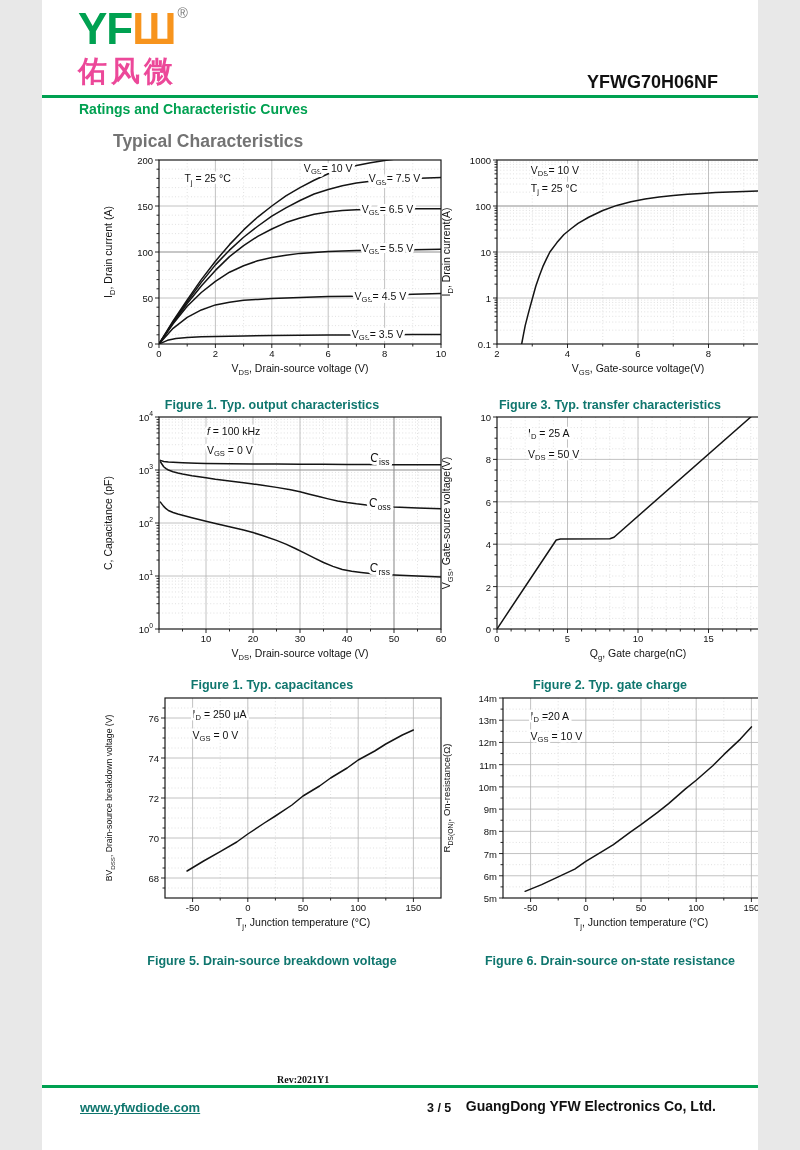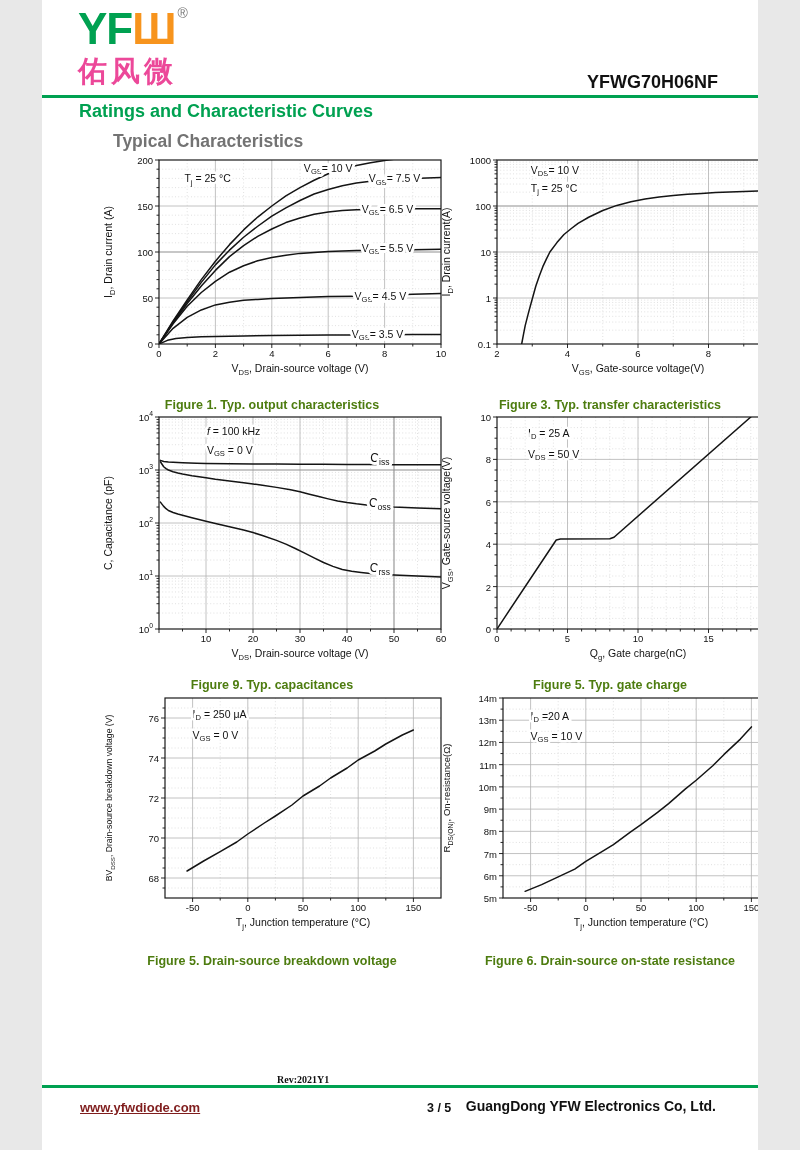--- a/index.html
+++ b/index.html
@@ -8,39 +8,39 @@
   
   .logo{position:absolute;left:36px;top:6px;}
   .logo-top{font-weight:800;font-size:44px;line-height:1.0;letter-spacing:-1px;color:#00A151;}
   .logo-w{color:#F7941D;}
   .logo-reg{font-size:14px;color:#777;font-weight:400;vertical-align:26px;margin-left:2px;letter-spacing:0;}
   .logo-cn{font-weight:800;font-size:29px;letter-spacing:4px;color:#ec4899;margin-top:1px;}
   .product{position:absolute;right:40px;top:72px;font-size:18px;font-weight:800;}
   .rule{position:absolute;left:0;width:800px;height:3px;background:#00A151;}
   .rule-top{top:95px;}
   .rule-bottom{top:1085px;}
-  .section{position:absolute;left:37px;top:101px;font-size:18px;font-weight:800;color:#00A151;}
+  .section{position:absolute;left:37px;top:101px;font-size:14px;font-weight:800;color:#00A151;}
   .heading{position:absolute;left:71px;top:131px;font-size:17.5px;font-weight:800;color:#737373;}
   
   .fig{position:absolute;width:350px;}
-  .fig .cap{text-align:center;font-weight:700;font-size:12.5px;margin-top:1px;color:#4d7c0f;}
+  .fig .cap{text-align:center;font-weight:700;font-size:12.5px;margin-top:1px;color:#0f766e;}
   .fig1{left:55px;top:148px;}  .fig2{left:393px;top:148px;}
   .fig3{left:55px;top:409px;}  .fig4{left:393px;top:409px;}
   .fig5{left:55px;top:688px;}  .fig6{left:393px;top:688px;}
   .fig3 .cap,.fig4 .cap{margin-top:3px;}
   .fig5 .cap,.fig6 .cap{margin-top:7px;}
   svg text{fill:#111;font-family:"Liberation Sans",sans-serif;}
   .gmin{stroke:#cccccc;stroke-width:0.6;stroke-dasharray:1 2.2;}
   .gmaj{stroke:#b3b3b3;stroke-width:0.8;}
   .gstr{stroke:#8f8f8f;stroke-width:1.1;}
   .frame{stroke:#1a1a1a;stroke-width:1.2;fill:none;}
   .tick{stroke:#111;stroke-width:0.9;}
   .curve{stroke:#141414;stroke-width:1.5;fill:none;stroke-linejoin:round;stroke-linecap:round;}
   
-  .f-web{position:absolute;left:38px;top:1100px;color:#7f1d1d;font-weight:700;font-size:13px;text-decoration:underline;}
+  .f-web{position:absolute;left:38px;top:1100px;color:#0f766e;font-weight:700;font-size:13px;text-decoration:underline;}
   .f-rev{position:absolute;left:235px;top:1074px;font-weight:700;font-size:10px;font-family:Liberation Serif, serif;}
   .f-page{position:absolute;left:385px;top:1101px;font-weight:700;font-size:12.5px;}
   .f-company{position:absolute;right:42px;top:1098px;font-weight:700;font-size:14px;}
 </style>
 </head>
 <body>
 
 <div class="page">
 
   <div class="logo">
@@ -383,21 +383,21 @@
         <path d="M63.41 52.77L66.70 57.78L69.05 59.66L71.40 61.00L76.10 62.67L80.80 63.94L85.50 65.01L94.90 66.72L109.00 68.82L118.40 70.22L132.50 72.00L146.60 73.74L156.00 74.97L165.40 76.27L179.50 78.38L193.60 80.70L203.00 82.79L212.40 85.16L221.80 87.59L231.20 89.89L240.60 92.01L250.00 93.56L259.40 94.83L273.50 96.38L287.60 97.37L297.00 98.05L320.50 99.11L344.00 99.84" class="curve" clip-path="url(#cp-fig3)"></path>
         <path d="M63.41 93.09L66.70 97.37L69.05 99.72L71.40 101.52L76.10 103.47L80.80 104.98L85.50 106.26L94.90 108.68L109.00 112.23L118.40 114.47L132.50 117.74L146.60 120.93L156.00 123.56L165.40 126.54L179.50 131.38L188.90 135.09L198.30 139.52L207.70 144.14L217.10 148.85L226.50 153.47L235.90 157.36L245.30 160.44L254.70 162.24L264.10 163.39L273.50 164.39L287.60 165.23L297.00 165.88L320.50 167.00L344.00 167.94" class="curve" clip-path="url(#cp-fig3)"></path>
         <text x="282.9" y="49.05860806852928" text-anchor="middle" dominant-baseline="central" font-size="12" stroke="#fff" stroke-width="6" paint-order="stroke" stroke-linejoin="round"><tspan>C</tspan><tspan font-size="8.6" dy="3.6">iss</tspan></text>
         <text x="282.9" y="94.04142127600487" text-anchor="middle" dominant-baseline="central" font-size="12" stroke="#fff" stroke-width="6" paint-order="stroke" stroke-linejoin="round"><tspan>C</tspan><tspan font-size="8.6" dy="3.6">oss</tspan></text>
         <text x="282.9" y="159.25521410905338" text-anchor="middle" dominant-baseline="central" font-size="12" stroke="#fff" stroke-width="6" paint-order="stroke" stroke-linejoin="round"><tspan>C</tspan><tspan font-size="8.6" dy="3.6">rss</tspan></text>
         <text x="109.94" y="21.78" text-anchor="start" dominant-baseline="central" font-size="10.5" stroke="#fff" stroke-width="5" paint-order="stroke" stroke-linejoin="round"><tspan font-style="italic">f</tspan><tspan> = 100 kHz</tspan></text>
         <text x="109.94" y="40.86" text-anchor="start" dominant-baseline="central" font-size="10.5" stroke="#fff" stroke-width="5" paint-order="stroke" stroke-linejoin="round"><tspan>V</tspan><tspan font-size="7.6" dy="3.1">GS</tspan><tspan dy="-3.1"> = 0 V</tspan></text>
         <text x="203" y="248" text-anchor="middle" font-size="10.5"><tspan>V</tspan><tspan font-size="7.6" dy="3.1">DS</tspan><tspan dy="-3.1">, Drain-source voltage (V)</tspan></text>
         <text x="15" y="114" text-anchor="middle" font-size="10.5" transform="rotate(-90 15 114)"><tspan>C, Capacitance (pF)</tspan></text>
       </svg>
-    <div class="cap">Figure 9. Typ. capacitances</div>
+    <div class="cap">Figure 1. Typ. capacitances</div>
   </div>
   <div class="fig fig4">
     <svg class="chart" width="350" height="262" viewBox="0 0 350 262">
         <line x1="76.1" x2="76.1" y1="8" y2="220" class="gmin"></line>
         <line x1="76.1" x2="76.1" y1="220" y2="222.5" class="tick"></line>
         <line x1="90.2" x2="90.2" y1="8" y2="220" class="gmin"></line>
         <line x1="90.2" x2="90.2" y1="220" y2="222.5" class="tick"></line>
         <line x1="104.3" x2="104.3" y1="8" y2="220" class="gmin"></line>
         <line x1="104.3" x2="104.3" y1="220" y2="222.5" class="tick"></line>
         <line x1="118.4" x2="118.4" y1="8" y2="220" class="gmin"></line>
@@ -490,21 +490,21 @@
           <clipPath id="cp-fig4">
             <rect x="62" y="8" width="282" height="212"></rect>
           </clipPath>
         </defs>
         <path d="M62.00 220.00L121.22 130.96L125.45 130.11L174.80 129.69L179.03 128.20L315.80 8.00" class="curve" clip-path="url(#cp-fig4)"></path>
         <text x="93.02" y="23.9" text-anchor="start" dominant-baseline="central" font-size="10.5" stroke="#fff" stroke-width="5" paint-order="stroke" stroke-linejoin="round"><tspan>I</tspan><tspan font-size="7.6" dy="3.1">D</tspan><tspan dy="-3.1">  = 25 A</tspan></text>
         <text x="93.02" y="45.099999999999994" text-anchor="start" dominant-baseline="central" font-size="10.5" stroke="#fff" stroke-width="5" paint-order="stroke" stroke-linejoin="round"><tspan>V</tspan><tspan font-size="7.6" dy="3.1">DS</tspan><tspan dy="-3.1"> = 50 V</tspan></text>
         <text x="203" y="248" text-anchor="middle" font-size="10.5"><tspan>Q</tspan><tspan font-size="7.6" dy="3.1">g</tspan><tspan dy="-3.1">, Gate charge(nC)</tspan></text>
         <text x="15" y="114" text-anchor="middle" font-size="10.5" transform="rotate(-90 15 114)"><tspan>V</tspan><tspan font-size="7.6" dy="3.1">GS</tspan><tspan dy="-3.1">, Gate-source voltage(V)</tspan></text>
       </svg>
-    <div class="cap">Figure 5. Typ. gate charge</div>
+    <div class="cap">Figure 2. Typ. gate charge</div>
   </div>
   <div class="fig fig5">
     <svg class="chart" width="350" height="255" viewBox="0 0 350 255">
         <line x1="123.2" x2="123.2" y1="10" y2="210" class="gmin"></line>
         <line x1="123.2" x2="123.2" y1="210" y2="212.5" class="tick"></line>
         <line x1="178.4" x2="178.4" y1="10" y2="210" class="gmin"></line>
         <line x1="178.4" x2="178.4" y1="210" y2="212.5" class="tick"></line>
         <line x1="233.6" x2="233.6" y1="10" y2="210" class="gmin"></line>
         <line x1="233.6" x2="233.6" y1="210" y2="212.5" class="tick"></line>
         <line x1="288.8" x2="288.8" y1="10" y2="210" class="gmin"></line>

